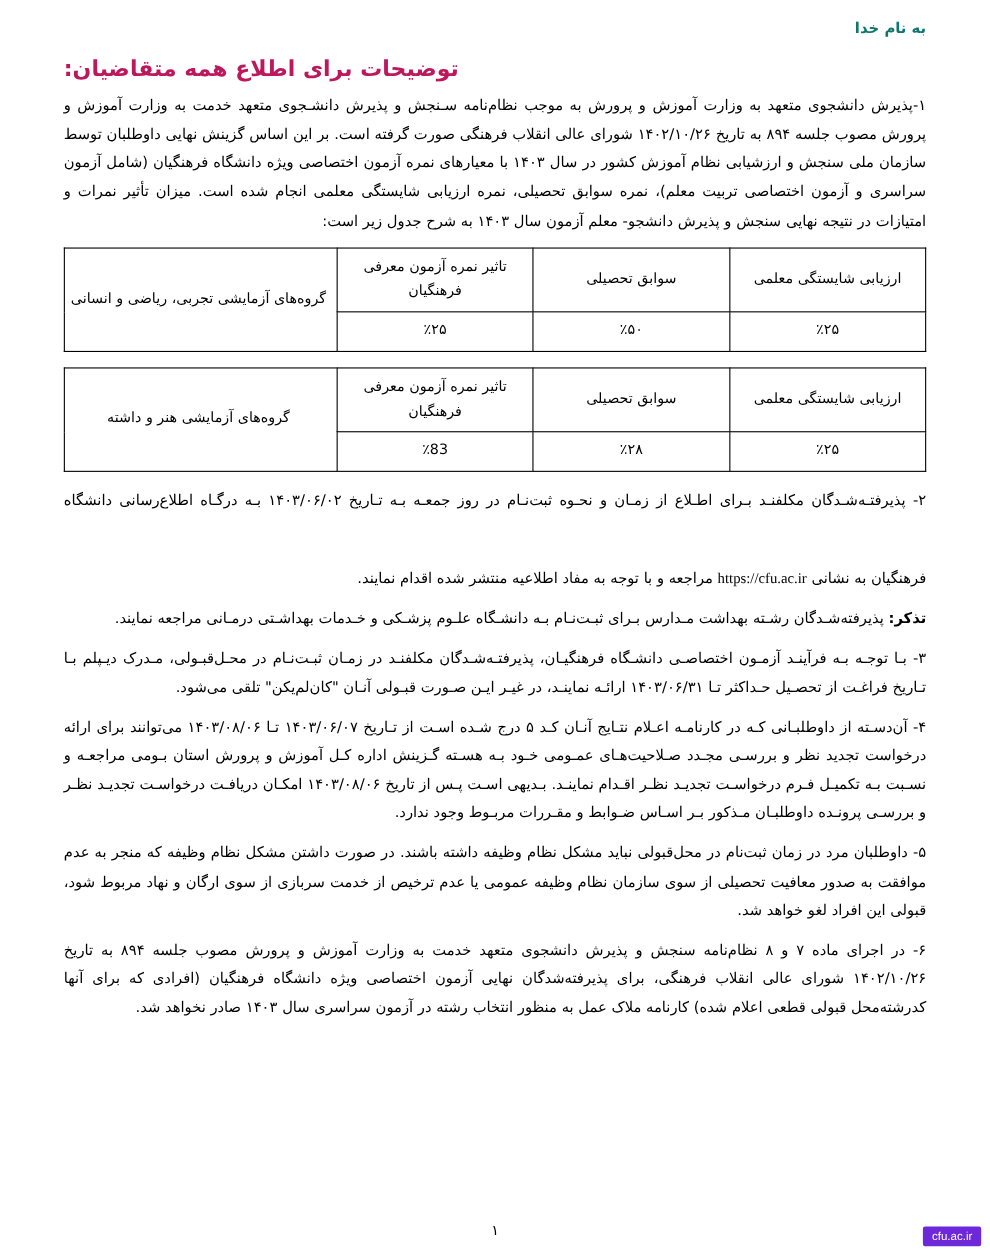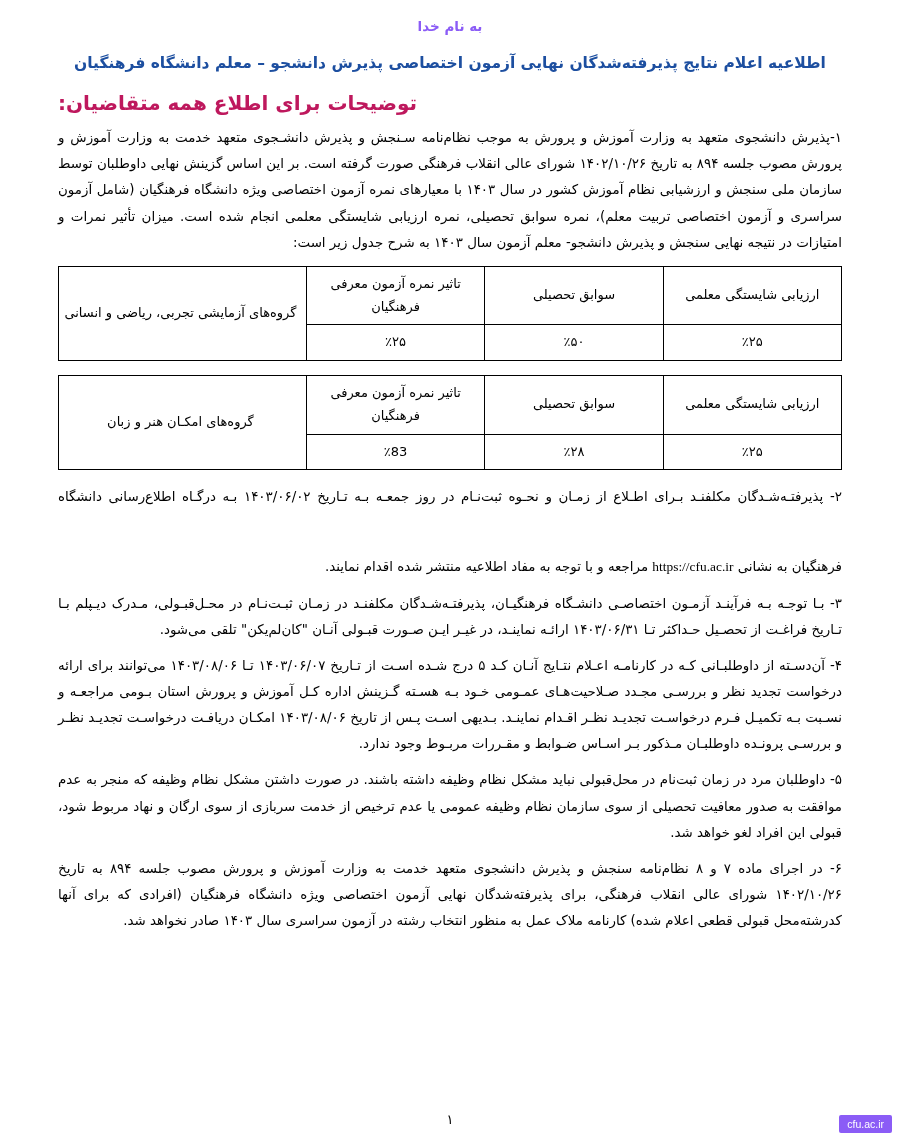--- a/index.html
+++ b/index.html
@@ -16,24 +16,24 @@
     direction: rtl;
   }
   .page {
     position: relative;
     width: 900px;
     height: 1143px;
     box-sizing: border-box;
     padding: 14px 58px 0 58px;
   }
   .bismillah {
-    text-align: center;
+    text-align: right;
     font-size: 13.5px;
     font-weight: bold;
-    color: #8b5cf6;
+    color: #0f766e;
     margin: 4px 0 16px 0;
     letter-spacing: 0;
   }
   .title {
     text-align: center;
     color: #1d4fa0;
     font-weight: bold;
     font-size: 15.5px;
     line-height: 1.75;
     margin: 0 0 14px 0;
@@ -94,38 +94,37 @@
     bottom: 16px;
     left: 0;
     width: 900px;
     text-align: center;
     font-size: 13px;
   }
   .footer-badge {
     position: absolute;
     bottom: 10px;
     right: 8px;
-    background: #8b5cf6;
+    background: #6d28d9;
     color: #ffffff;
     font-size: 10.5px;
     padding: 3px 8px;
     border-radius: 2px;
     font-family: "Liberation Sans", sans-serif;
     direction: ltr;
   }
 </style>
 </head>
 <body>
 
 <div class="page">
 
   <div class="bismillah">به نام خدا</div>
 
   <div class="title">
-    <span>اطلاعیه اعلام نتایج پذیرفته‌شدگان نهایی آزمون اختصاصی پذیرش دانشجو – معلم دانشگاه فرهنگیان</span>
   </div>
 
 
   <div class="section-head">توضیحات برای اطلاع همه متقاضیان:</div>
 
   <p class="body-text">۱-پذیرش دانشجوی متعهد به وزارت آموزش و پرورش  به موجب نظام‌نامه سـنجش و پذیرش دانشـجوی متعهد خدمت به وزارت آموزش و پرورش مصوب جلسه ۸۹۴ به تاریخ ۱۴۰۲/۱۰/۲۶ شورای عالی انقلاب فرهنگی صورت گرفته است. بر این اساس گزینش نهایی داوطلبان توسط سازمان ملی سنجش و ارزشیابی نظام آموزش کشور در سال ۱۴۰۳ با معیارهای نمره آزمون اختصاصی ویژه دانشگاه فرهنگیان (شامل آزمون سراسری و آزمون اختصاصی تربیت معلم)، نمره سوابق تحصیلی، نمره ارزیابی شایستگی معلمی انجام شده است. میزان تأثیر نمرات و امتیازات در نتیجه نهایی سنجش و پذیرش دانشجو- معلم آزمون سال ۱۴۰۳ به شرح جدول زیر است:</p>
 
   <table class="rates">
     <tbody>
         <tr>
@@ -141,32 +140,33 @@
     </tr>
   </tbody>
     </table>
 
   <table class="rates">
     <tbody>
         <tr>
       <td class="hdr">ارزیابی شایستگی معلمی</td>
       <td class="hdr">سوابق تحصیلی</td>
       <td class="hdr">تاثیر نمره آزمون معرفی فرهنگیان</td>
-      <td class="group-cell" rowspan="2">گروه‌های امکـان هنر و زبان</td>
+      <td class="group-cell" rowspan="2">گروه‌های آزمایشی هنر و داشته</td>
     </tr>
     <tr>
       <td>٪۲۵</td>
       <td>٪۲۸</td>
       <td>٪83</td>
     </tr>
   </tbody>
     </table>
 
   <p class="body-text"><span>۲- پذیرفتـه‌شـدگان مکلفنـد بـرای اطـلاع از زمـان و نحـوه ثبت‌نـام در روز جمعـه بـه تـاریخ ۱۴۰۳/۰۶/۰۲ بـه درگـاه اطلاع‌رسانی دانشگاه فرهنگیان به نشانی </span><span class="latin">https://cfu.ac.ir</span><span> مراجعه و با توجه به مفاد اطلاعیه منتشر شده اقدام نمایند.</span></p>
 
+  <p class="body-text"><span class="note-strong">تذکر:</span><span> پذیرفته‌شـدگان رشـته بهداشت مـدارس بـرای ثبـت‌نـام بـه دانشـگاه علـوم پزشـکی و خـدمات بهداشـتی درمـانی مراجعه نمایند.</span></p>
 
   <p class="body-text">۳- بـا توجـه بـه فرآینـد آزمـون اختصاصـی دانشـگاه فرهنگیـان، پذیرفتـه‌شـدگان مکلفنـد در زمـان ثبـت‌نـام در محـل‌قبـولی، مـدرک دیـپلم بـا تـاریخ فراغـت از تحصـیل حـداکثر تـا ۱۴۰۳/۰۶/۳۱ ارائـه نماینـد، در غیـر ایـن صـورت قبـولی آنـان "کان‌لم‌یکن" تلقی می‌شود.</p>
 
   <p class="body-text">۴- آن‌دسـته از داوطلبـانی کـه در کارنامـه اعـلام نتـایج آنـان کـد ۵ درج شـده اسـت از تـاریخ ۱۴۰۳/۰۶/۰۷ تـا ۱۴۰۳/۰۸/۰۶ می‌توانند برای ارائه درخواست تجدید نظر و بررسـی مجـدد صـلاحیت‌هـای عمـومی خـود بـه هسـته گـزینش اداره کـل آموزش و پرورش استان بـومی مراجعـه و نسـبت بـه تکمیـل فـرم درخواسـت تجدیـد نظـر اقـدام نماینـد. بـدیهی اسـت پـس از تاریخ ۱۴۰۳/۰۸/۰۶ امکـان دریافـت درخواسـت تجدیـد نظـر و بررسـی پرونـده داوطلبـان مـذکور بـر اسـاس ضـوابط و مقـررات مربـوط وجود ندارد.</p>
 
   <p class="body-text">۵- داوطلبان مرد در زمان ثبت‌نام در محل‌قبولی نباید مشکل نظام وظیفه داشته باشند. در صورت داشتن مشکل نظام وظیفه که منجر به عدم موافقت به صدور معافیت تحصیلی از سوی سازمان نظام وظیفه عمومی یا عدم ترخیص از خدمت سربازی از سوی ارگان و نهاد مربوط شود، قبولی این افراد لغو خواهد شد.</p>
 
   <p class="body-text">۶- در اجرای ماده ۷ و ۸ نظام‌نامه سنجش و پذیرش دانشجوی متعهد خدمت به وزارت آموزش و پرورش مصوب جلسه ۸۹۴ به تاریخ ۱۴۰۲/۱۰/۲۶ شورای عالی انقلاب فرهنگی، برای پذیرفته‌شدگان نهایی آزمون اختصاصی ویژه دانشگاه فرهنگیان (افرادی که برای آنها کدرشته‌محل قبولی قطعی اعلام شده) کارنامه ملاک عمل به منظور انتخاب رشته در آزمون سراسری سال ۱۴۰۳ صادر نخواهد شد.</p>
 
   <div class="footer-page">۱</div>

